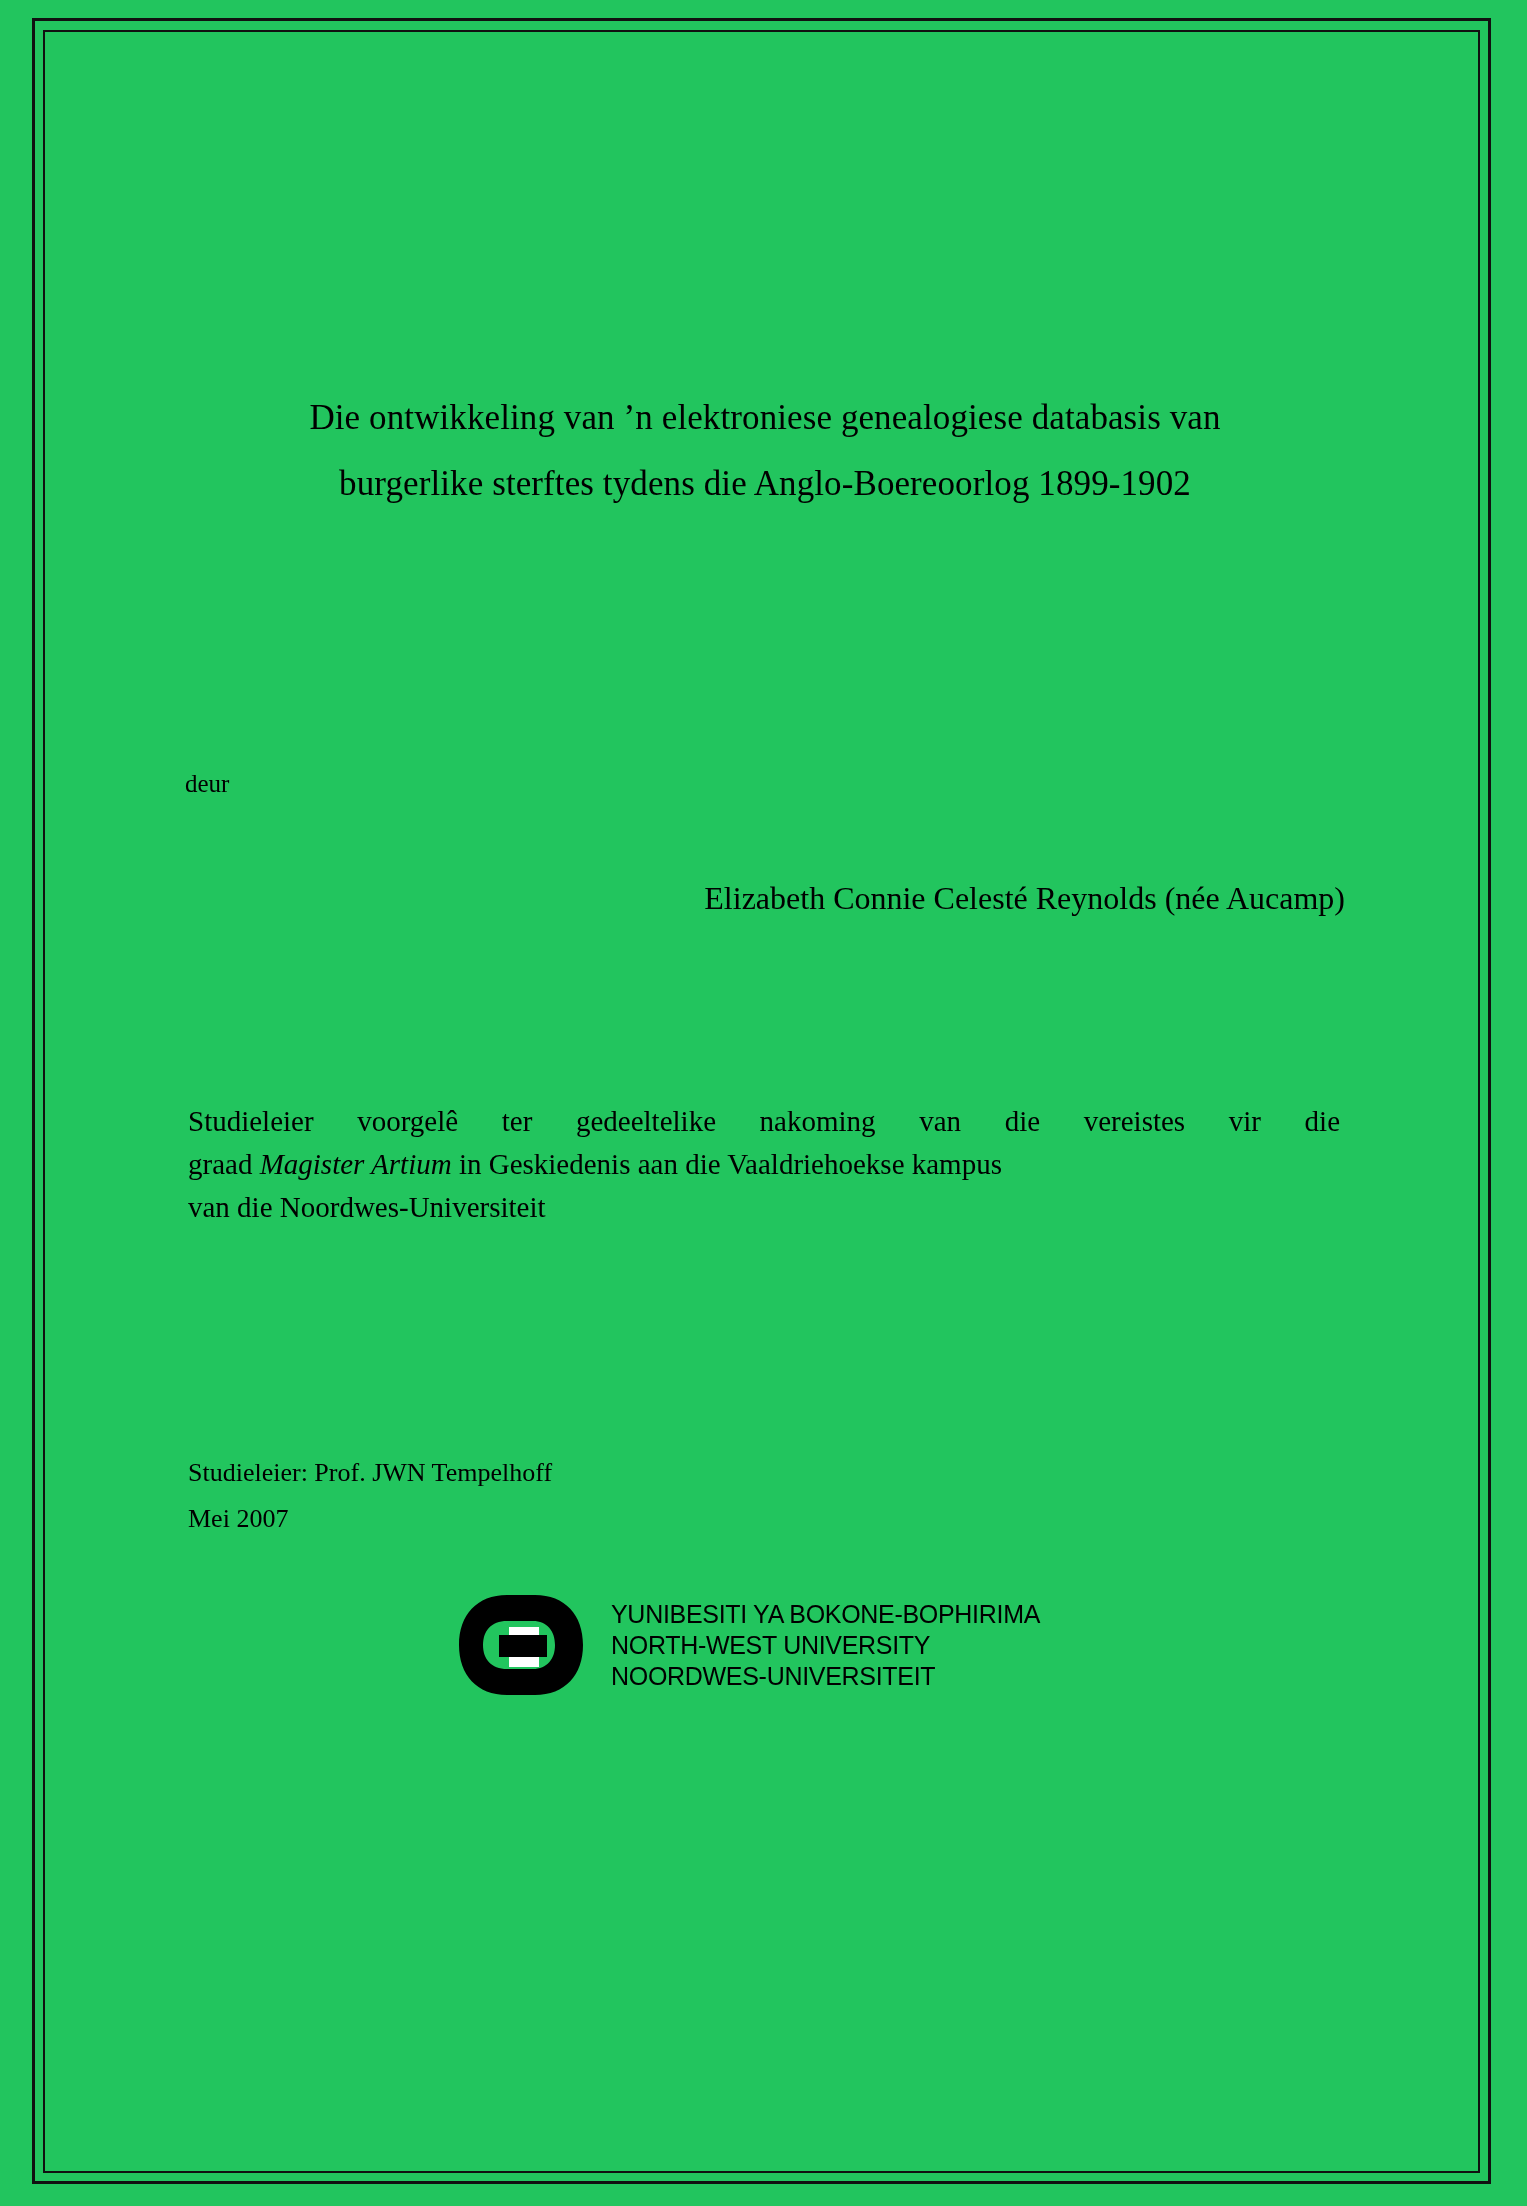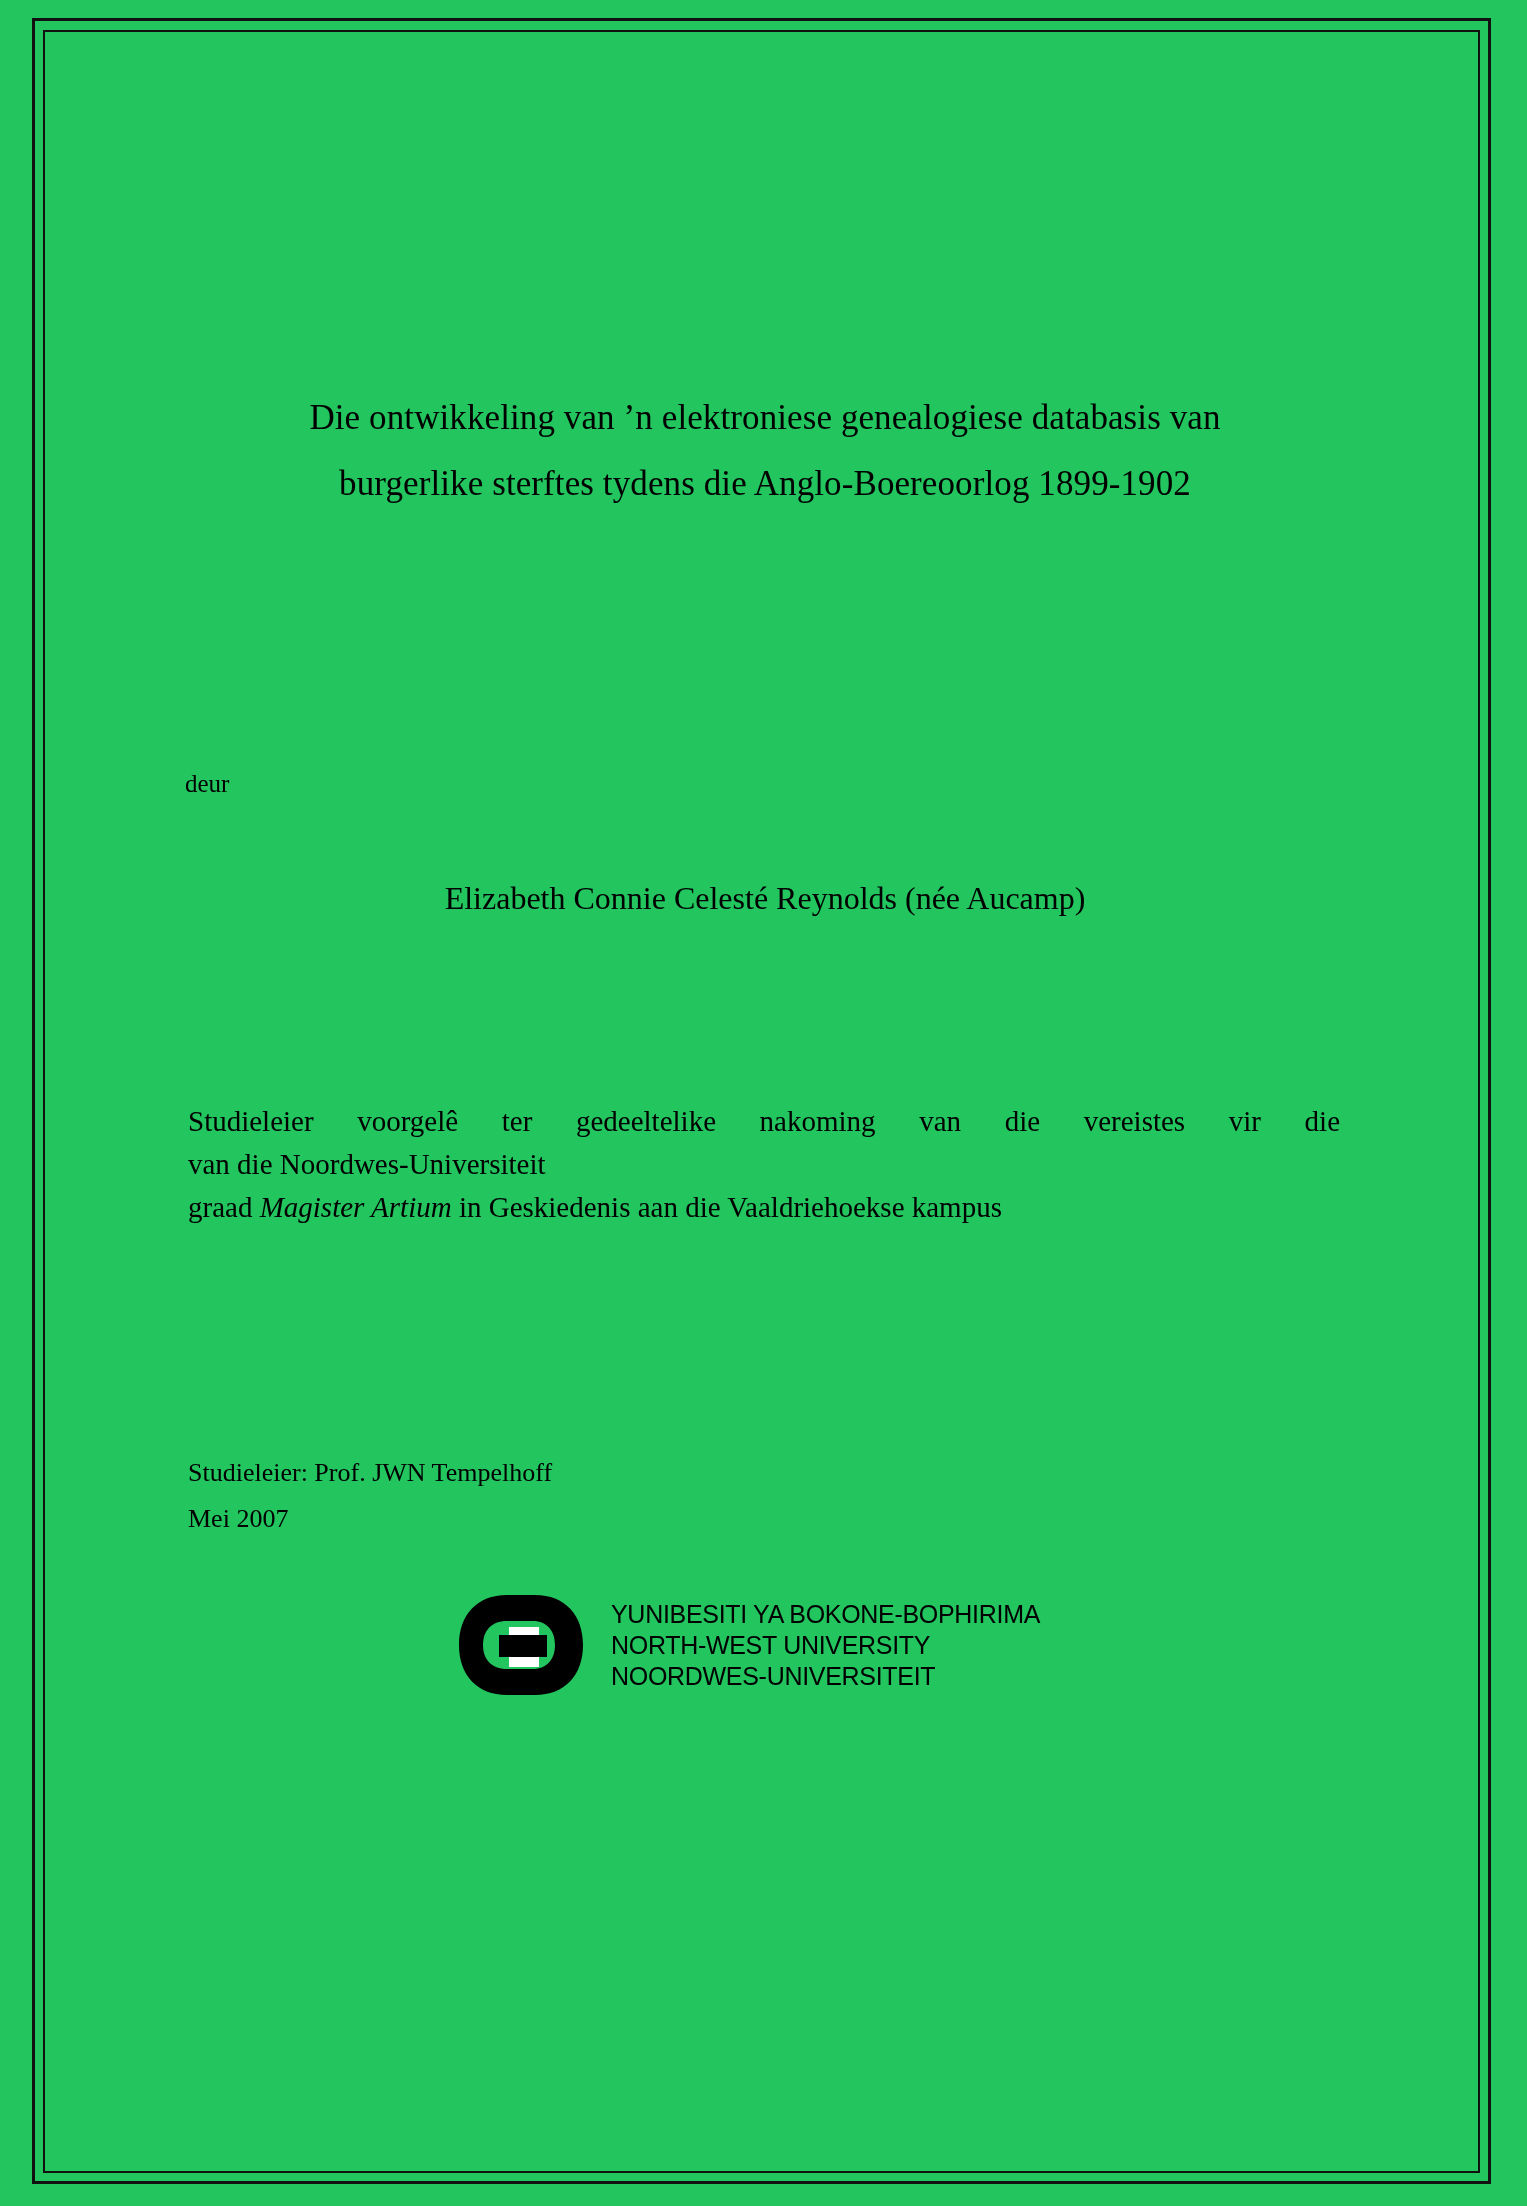--- a/index.html
+++ b/index.html
@@ -69,21 +69,21 @@
     left: 0;
     width: 1160px;
     font-size: 25px;
   }
 
   .author {
     position: absolute;
     top: 820px;
     left: 0;
     width: 1160px;
-    text-align: center;
+    text-align: right;
     font-size: 32px;
   }
 
   .statement {
     position: absolute;
     top: 1040px;
     left: 3px;
     width: 1152px;
     font-size: 29px;
     line-height: 43px;
@@ -145,22 +145,22 @@
       <div class="title-line">Die ontwikkeling van ’n elektroniese genealogiese databasis van</div>
       <div class="title-line">burgerlike sterftes tydens die Anglo-Boereoorlog 1899-1902</div>
     </div>
 
     <div class="deur">deur</div>
 
     <div class="author">Elizabeth Connie Celesté Reynolds (née Aucamp)</div>
 
     <div class="statement">
       <div class="just">Studieleier voorgelê ter gedeeltelike nakoming van die vereistes vir die</div>
+      <div><span>graad </span><span class="ital">Magister Artium</span><span> in Geskiedenis aan die Vaaldriehoekse kampus</span></div>
       <div>van die Noordwes-Universiteit</div>
-      <div><span>graad </span><span class="ital">Magister Artium</span><span> in Geskiedenis aan die Vaaldriehoekse kampus</span></div>
     </div>
 
     <div class="supervisor">
       <div>Studieleier: Prof. JWN Tempelhoff</div>
       <div>Mei 2007</div>
     </div>
 
     <div class="logo-row">
       <div class="logo-mark">
         <svg viewBox="0 0 148 108" width="148" height="108" aria-hidden="true">

